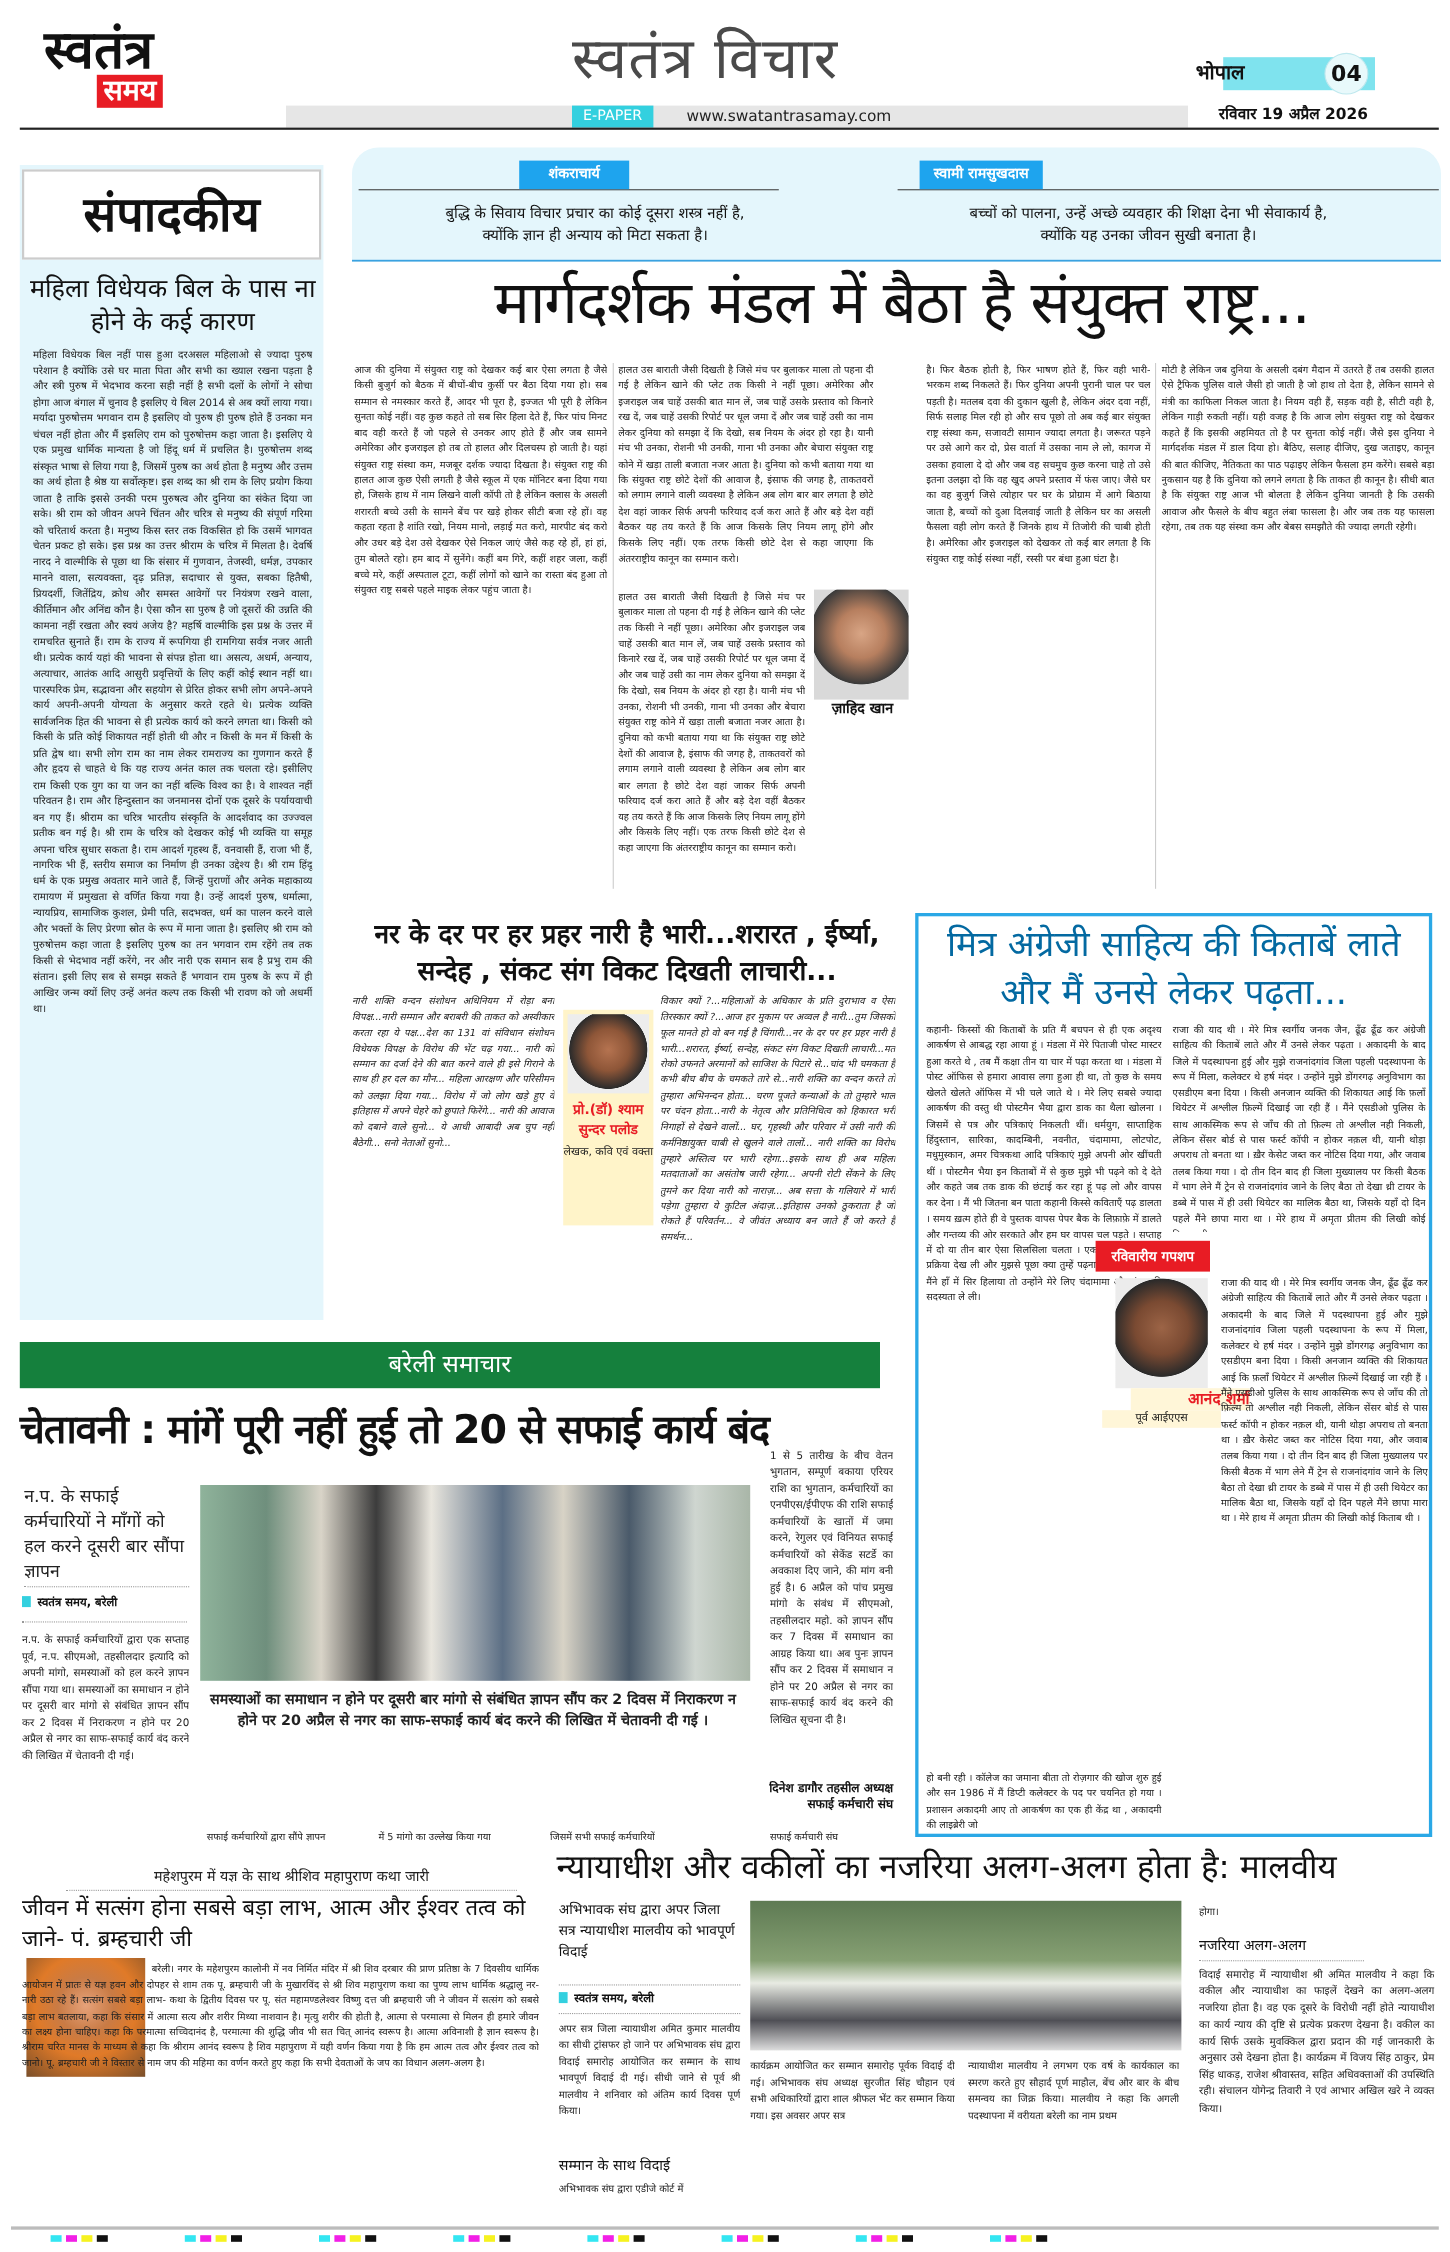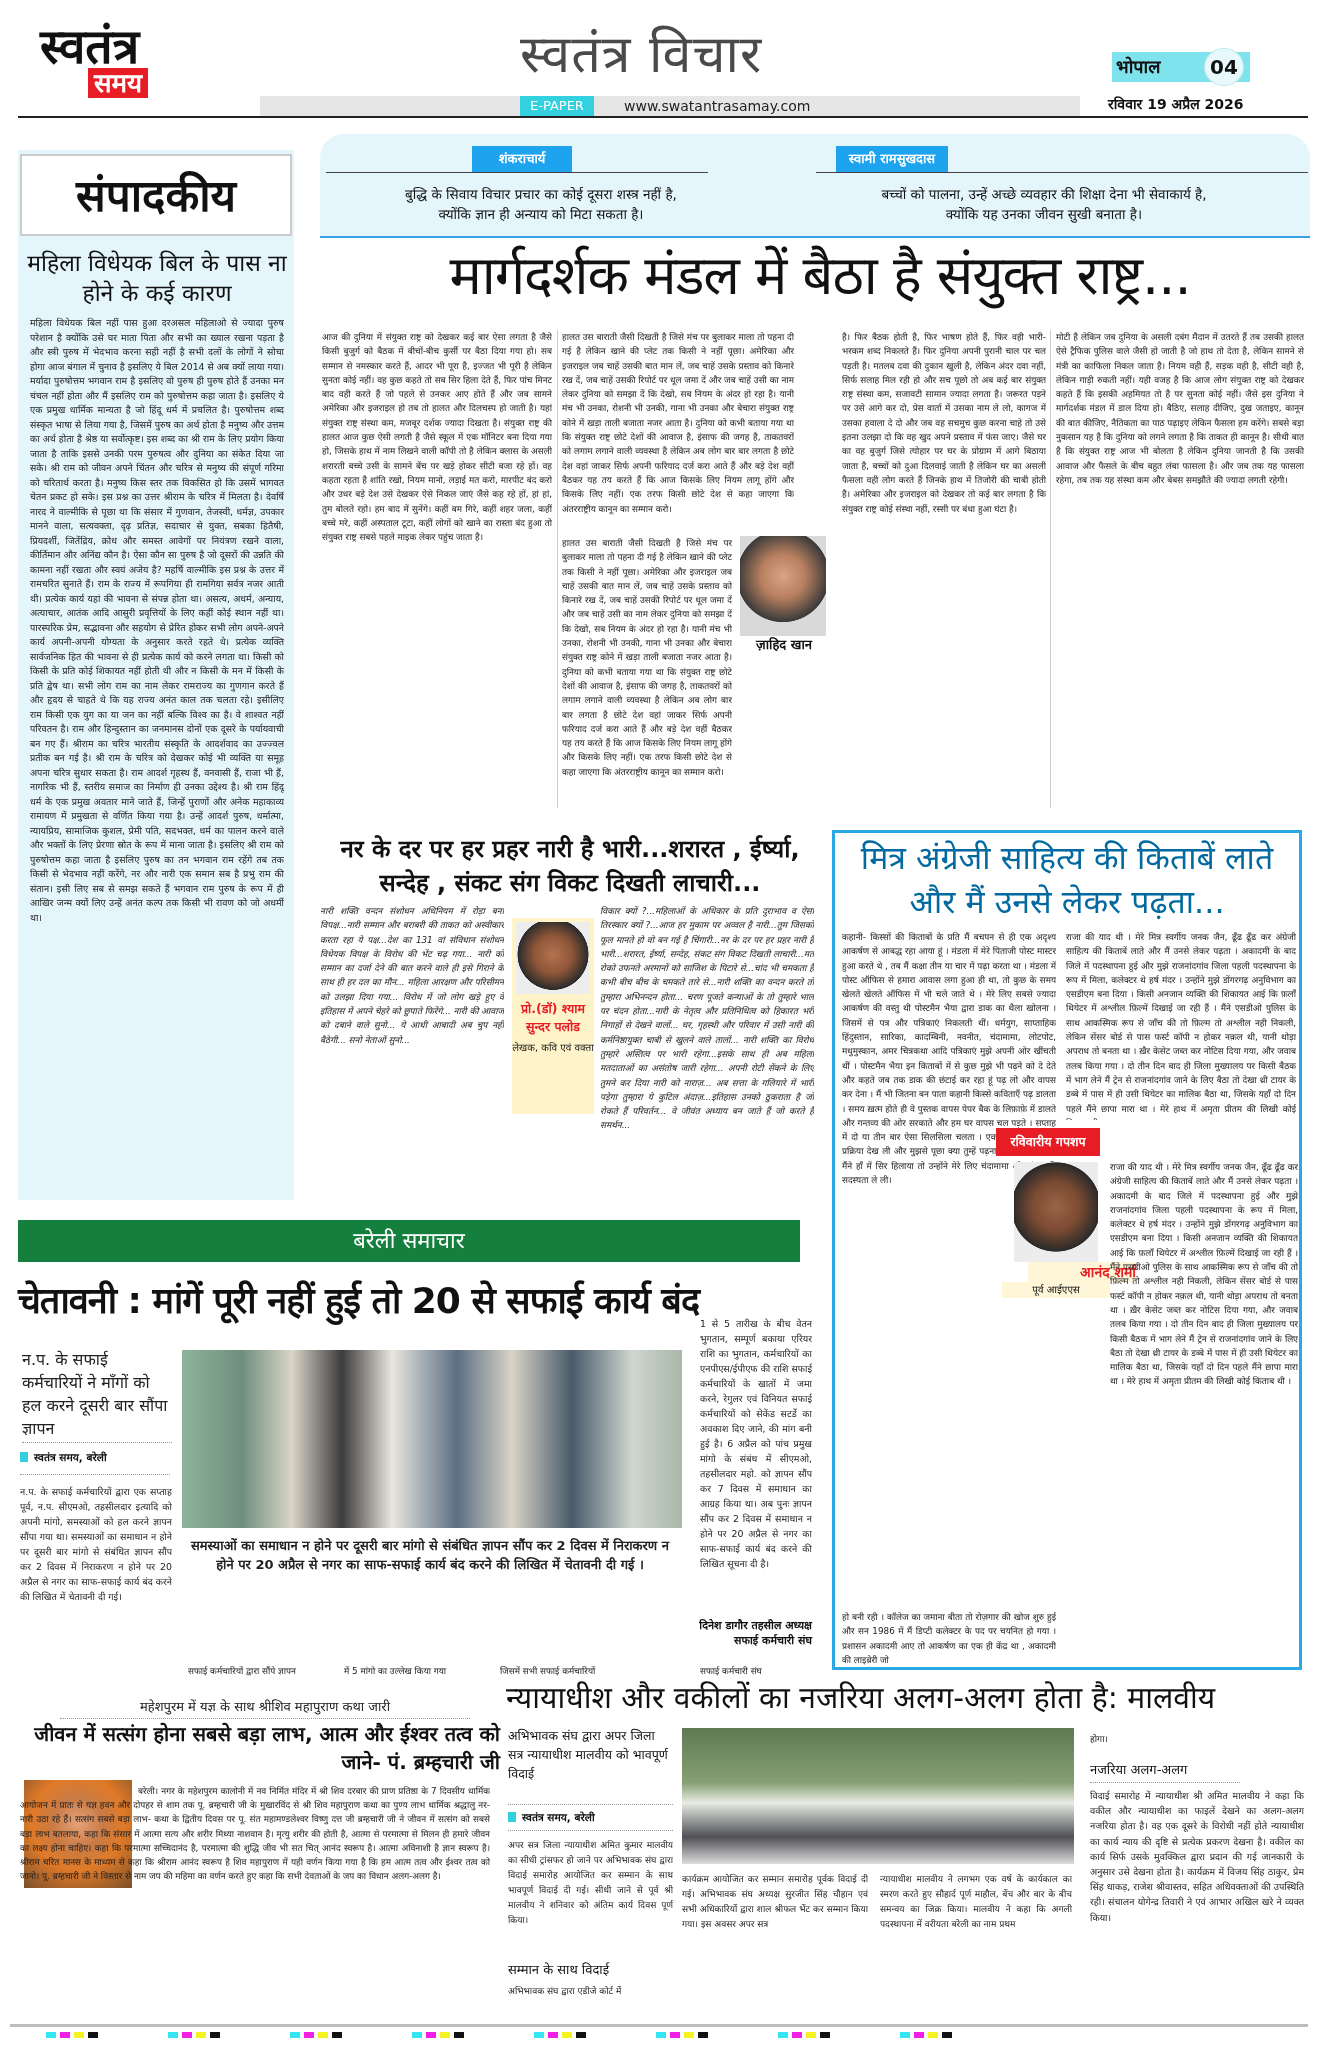--- a/index.html
+++ b/index.html
@@ -9,21 +9,21 @@
   .ital{font-style:italic}
   
   #logo{left:40px;top:20px;width:140px}
   #logo .l1{font-size:48px;font-weight:bold;line-height:52px;color:#111;font-family:"DejaVu Serif",serif}
   #logo .l2{margin-left:48px;margin-top:-4px;background:#e81c24;color:#fff;font-weight:bold;font-size:26px;line-height:30px;padding:0 6px;display:inline-block}
   #mast-title{left:520px;top:26px;font-size:52px;color:#4a4a4a;line-height:56px;letter-spacing:1px}
   #mast-bar{left:260px;top:96px;width:820px;height:20px;background:#e6e6e6}
   #epaper{left:520px;top:96px;height:20px;padding:0 10px;background:#33d0df;color:#fff;font-weight:normal;font-size:13px;line-height:20px}
   #site{left:624px;top:96px;font-size:14px;line-height:20px;color:#222}
   #city{left:1112px;top:52px;width:138px;height:30px;background:#7fe3ee}
-  #city-name{left:1116px;top:54px;font-size:18px;font-weight:bold;line-height:26px}
+  #city-name{left:1087px;top:54px;font-size:18px;font-weight:bold;line-height:26px}
   #page-no{left:1204px;top:48px;width:40px;height:38px;border-radius:50%;background:#e8f9fb;border:1px solid #bfe8ee;text-align:center;font-weight:bold;font-size:20px;line-height:36px}
   #date{left:1108px;top:94px;font-size:14px;font-weight:bold;line-height:20px}
   #mast-rule{left:18px;top:116px;width:1290px;height:2px;background:#222}
   
   #edit-col{left:18px;top:150px;width:276px;height:1050px;background:#e4f6fc}
   #edit-box{left:20px;top:154px;width:272px;height:82px;background:#fff;border:2px solid #ccc;text-align:center;font-size:44px;font-weight:bold;line-height:80px}
   #edit-headline{left:26px;top:248px;width:262px;text-align:center;font-size:23px;font-weight:normal;line-height:30px}
   #edit-body{left:30px;top:316px;width:254px;height:880px;font-size:9.3px;line-height:14.5px}
   
   #quote-band{left:320px;top:134px;width:990px;height:104px;background:#e4f6fc;border-radius:24px 24px 0 0;border-bottom:2px solid #3aa2e0}
@@ -55,21 +55,21 @@
   .dot-rule{border-top:1px dotted #999;height:0}
   .byline{font-size:10.5px;font-weight:bold;line-height:14px}
   .by-sq{display:inline-block;width:8px;height:10px;background:#33d0df;margin-right:6px;vertical-align:-1px}
   #bareli-photo{left:182px;top:1350px;width:500px;height:178px;background:linear-gradient(90deg,#8fb39b 0,#6f8f7d 12%,#d9d4c8 22%,#3c3c3c 32%,#e9e6de 42%,#5c6f85 55%,#d8d3c6 66%,#4a5a6a 78%,#cfd6d0 90%,#a9b6a8 100%)}
   #bareli-cap{left:190px;top:1536px;width:480px;text-align:center;font-size:13px;line-height:19px;font-weight:bold;color:#222}
   #bareli-right{left:700px;top:1316px;width:112px;font-size:9.4px;line-height:15px;color:#222}
   #dinesh{left:660px;top:1618px;width:152px;text-align:right;font-size:11px;font-weight:bold;line-height:15px}
   .foot-line{font-size:8.8px;line-height:14px;color:#222}
   
   #mahesh-kicker{left:60px;top:1698px;width:410px;text-align:center;font-size:13px;line-height:18px;color:#222}
-  #mahesh-hl{left:20px;top:1720px;width:480px;text-align:right;font-size:20px;font-weight:bold;line-height:28px}
+  #mahesh-hl{left:20px;top:1720px;width:480px;text-align:left;font-size:20px;font-weight:normal;line-height:28px}
   #saint-photo{left:24px;top:1780px;width:108px;height:108px;background:radial-gradient(circle at 50% 40%,#e6a27a 0,#c97b45 30%,#e07a28 55%,#7a4f2a 100%)}
   
   #nyay-hl{left:506px;top:1676px;width:800px;font-size:30px;line-height:44px;color:#111}
   #nyay-deck{left:508px;top:1726px;width:165px;font-size:12.5px;line-height:19px}
   #nyay-photo{left:682px;top:1728px;width:392px;height:136px;background:linear-gradient(180deg,#5e7a53 0,#86a073 40%,#e8ebe3 55%,#4f4f55 80%,#ddd 100%)}
   #nazriya-sub{left:1090px;top:1760px;width:150px;font-size:13px;line-height:20px}
   #samman-sub{left:790px;top:1968px;font-size:13px;line-height:20px}
   
   #foot-rule{left:10px;top:2024px;width:1298px;height:3px;background:#bcbcbc}
   .reg{position:absolute;top:2032px;display:flex;gap:4px}

